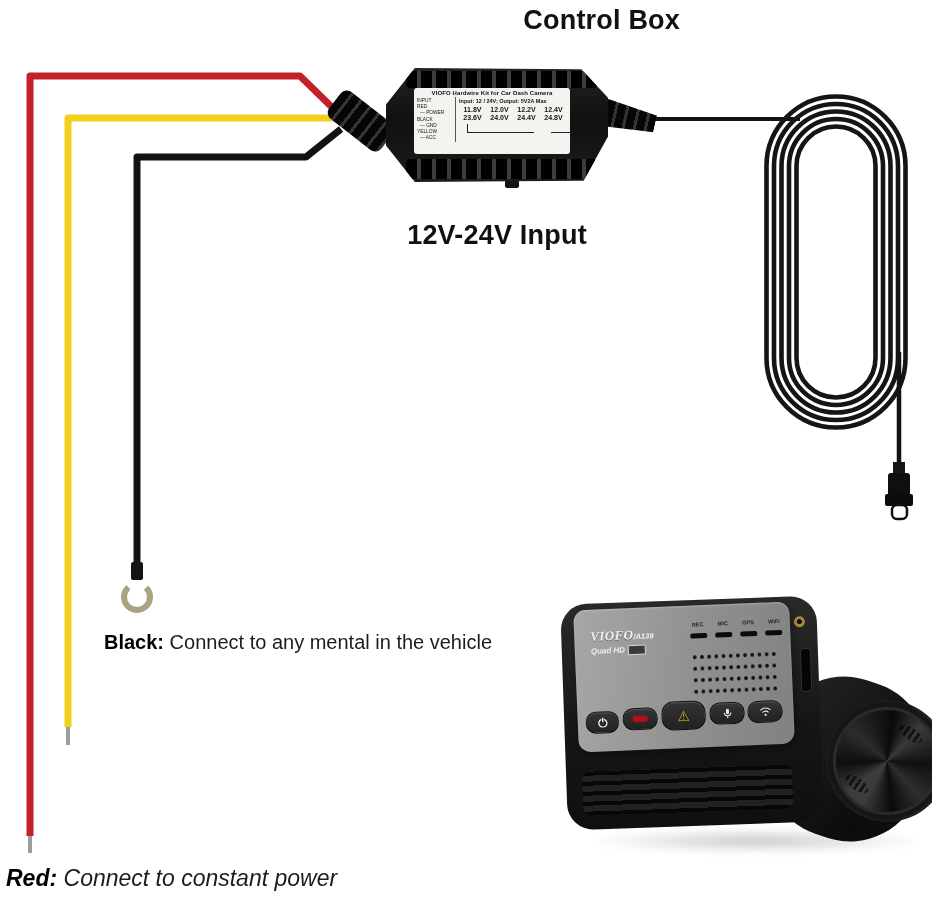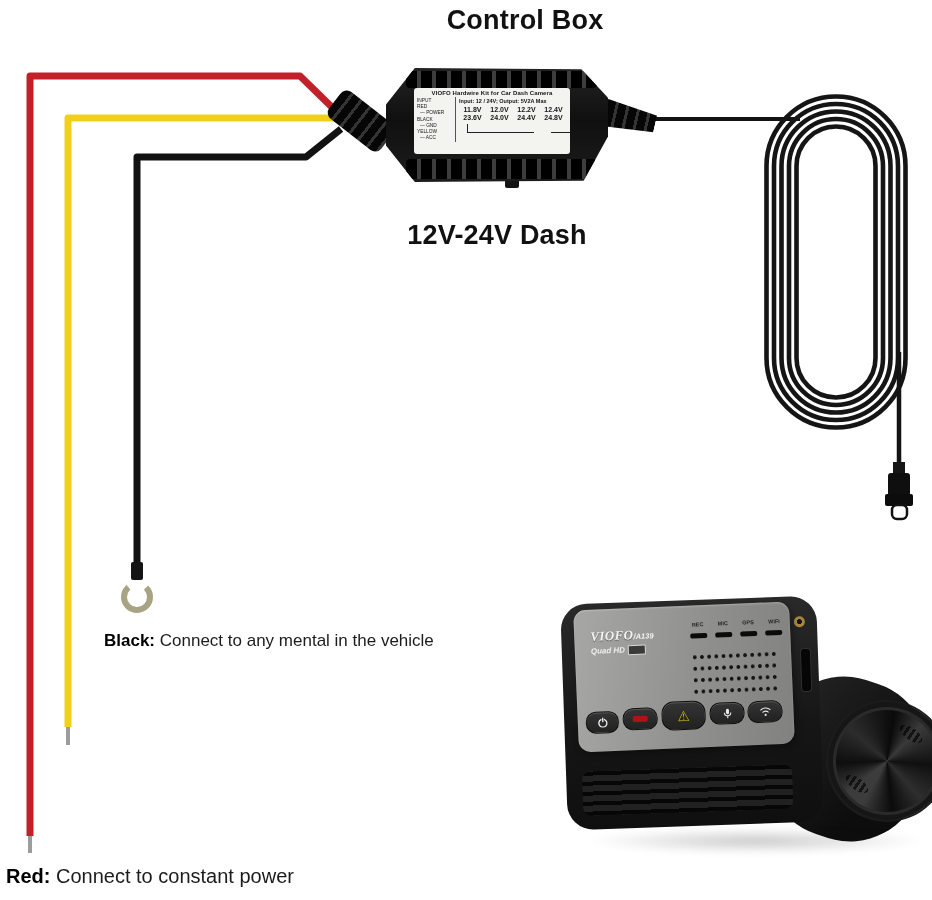--- a/index.html
+++ b/index.html
@@ -100,22 +100,22 @@
     <line x1="899" y1="352" x2="899" y2="466" stroke="#131313" stroke-width="4.5"></line>
 
     <g>
       <rect x="893" y="462" width="12" height="13" fill="#161616"></rect>
       <rect x="888" y="473" width="22" height="23" rx="3" fill="#0f0f0f"></rect>
       <rect x="885" y="494" width="28" height="12" rx="2" fill="#0c0c0c"></rect>
       <rect x="892" y="505" width="15" height="14" rx="5" fill="#ffffff" stroke="#111" stroke-width="2.5"></rect>
     </g>
   </svg>
 
-  <div class="abs h-title" style="left:350px;top:5px;width:350px;text-align:center;">Control Box</div>
-  <div class="abs h-title" style="left:327px;top:220px;width:340px;text-align:center;">12V-24V Dash</div>
+  <div class="abs h-title" style="left:330px;top:5px;width:350px;text-align:right;">Control Box</div>
+  <div class="abs h-title" style="left:327px;top:220px;width:340px;text-align:center;">12V-24V Input</div>
 
   <div class="abs nozzle" style="left:328px;top:104px;width:66px;height:34px;transform:rotate(38deg);"></div>
   <div class="abs nozzle" style="left:594px;top:102px;width:62px;height:30px;transform:rotate(13deg);clip-path:polygon(0 0,100% 22%,100% 78%,0 100%);"></div>
   <div class="abs switch-tab"></div>
   <div class="abs cbox-body">
     <div class="rib-band" style="top:3px;"></div>
     <div class="rib-band" style="bottom:3px;height:20px;"></div>
   </div>
   <div class="abs cbox-label">
     <div class="lab-title">VIOFO Hardwire Kit for Car Dash Camera</div>
@@ -142,25 +142,25 @@
           <span>24.8V</span>
         </div>
         <div class="sel-lines">
           <div class="sel-a"></div>
           <div class="sel-b"></div>
         </div>
       </div>
     </div>
   </div>
 
-  <div class="abs note" style="left:104px;top:631px;font-size:17px;">
+  <div class="abs note" style="left:104px;top:631px;font-size:20px;">
     <b>Black:</b>
     <span>Connect to any mental in the vehicle</span>
   </div>
-  <div class="abs note" style="left:6px;top:865px;font-size:20px;">
+  <div class="abs note" style="left:6px;top:865px;font-size:23px;font-style:italic;">
     <b>Red:</b>
     <span>Connect to constant power</span>
   </div>
 
   <div class="abs camera">
     <div class="cam-barrel"></div>
     <div class="cam-cap">
       <div class="cap-slits" style="left:70px;top:26px;transform:rotate(35deg);"></div>
       <div class="cap-slits" style="left:16px;top:76px;transform:rotate(35deg);"></div>
     </div>

